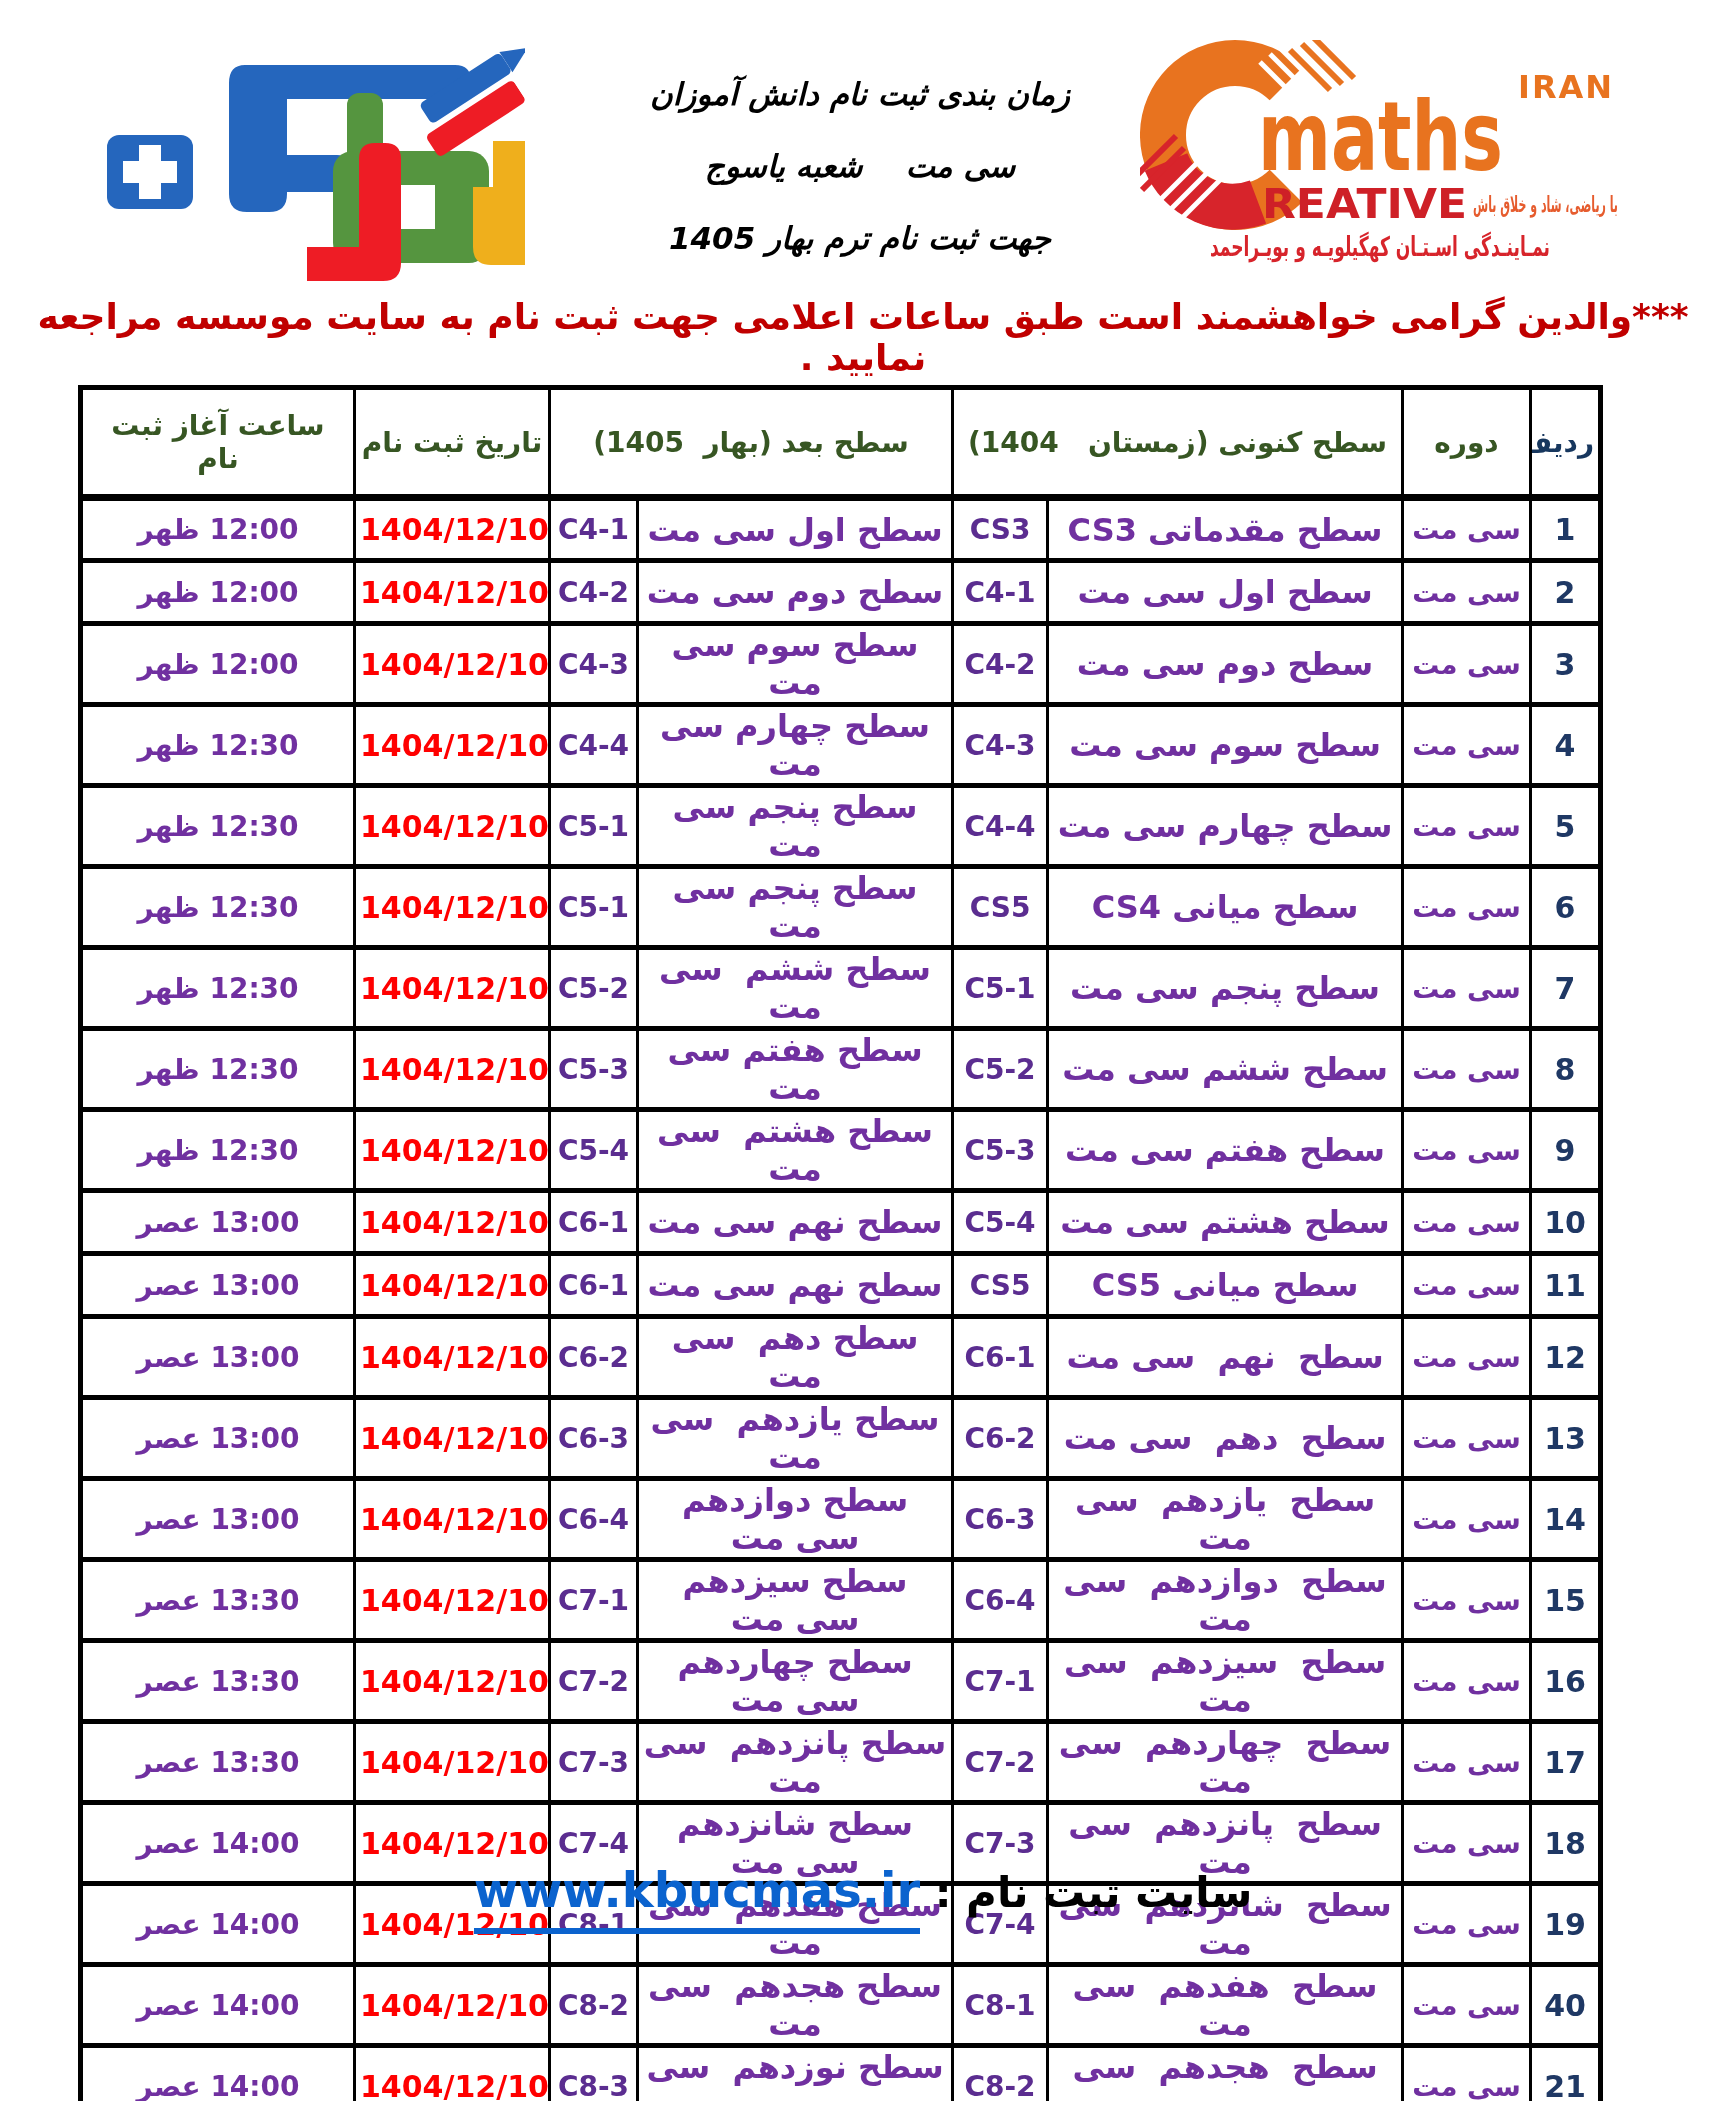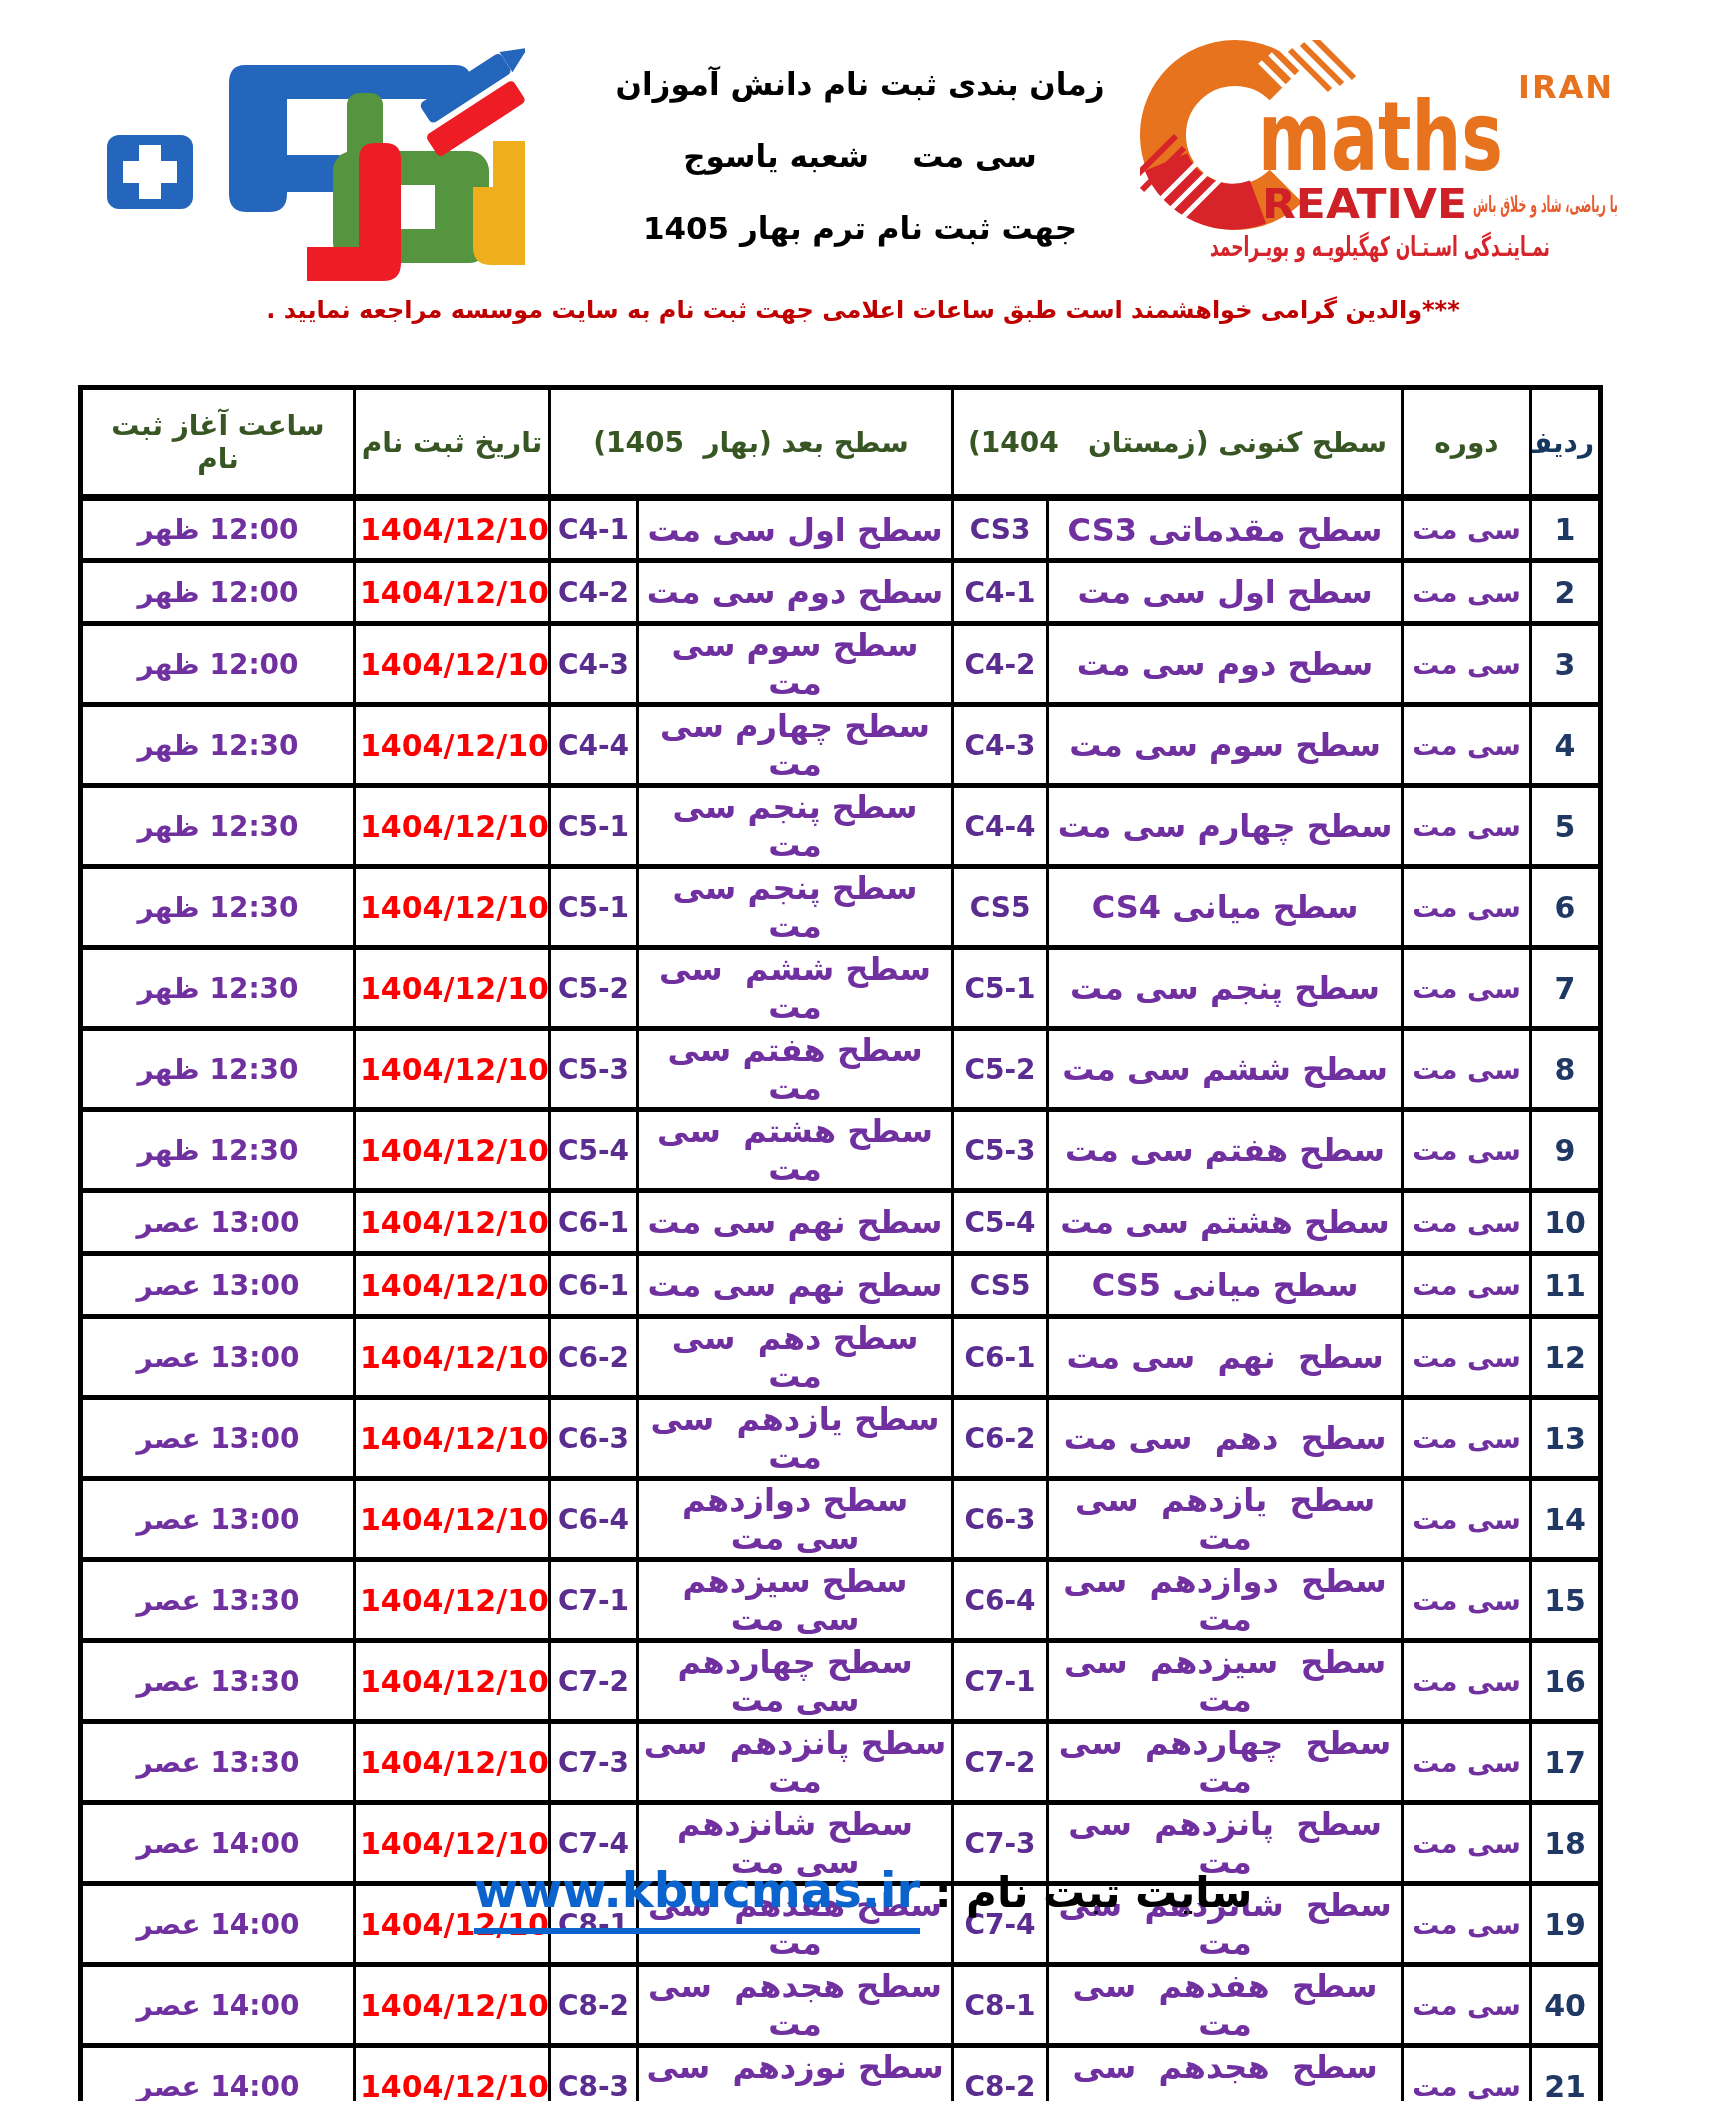--- a/index.html
+++ b/index.html
@@ -4,27 +4,27 @@
 <style>
   html,body{margin:0;padding:0;}
   body{
     width:1726px;height:2101px;position:relative;background:#ffffff;
     font-family:"DejaVu Sans",sans-serif;overflow:hidden;
   }
   
   .left-logo{position:absolute;left:95px;top:22px;width:430px;height:272px;}
   .right-logo{position:absolute;left:1140px;top:40px;width:480px;height:230px;}
   .title-block{
-    position:absolute;left:520px;top:48px;width:680px;text-align:center;
-    direction:rtl;color:#000;font-weight:bold;
+    position:absolute;left:520px;top:58px;width:680px;text-align:center;
+    direction:rtl;color:#000;font-weight:bold;font-style:italic;
   }
   .title-line{font-size:31px;line-height:72px;white-space:pre-wrap;}
   .notice{
     position:absolute;left:0;top:296px;width:100%;text-align:center;direction:rtl;
-    color:#C00000;font-size:24px;font-weight:bold;white-space:pre-wrap;
+    color:#C00000;font-size:36px;font-weight:bold;white-space:pre-wrap;
   }
   
   table.sched{
     position:absolute;left:78px;top:385px;width:1520px;
     border-collapse:collapse;table-layout:fixed;direction:rtl;background:#fff;
     border:5px solid #000;
   }
   table.sched th,table.sched td{
     border:3px solid #000;border-top-width:5px;border-bottom-width:5px;
     text-align:center;vertical-align:middle;padding:0 4px;overflow:hidden;

